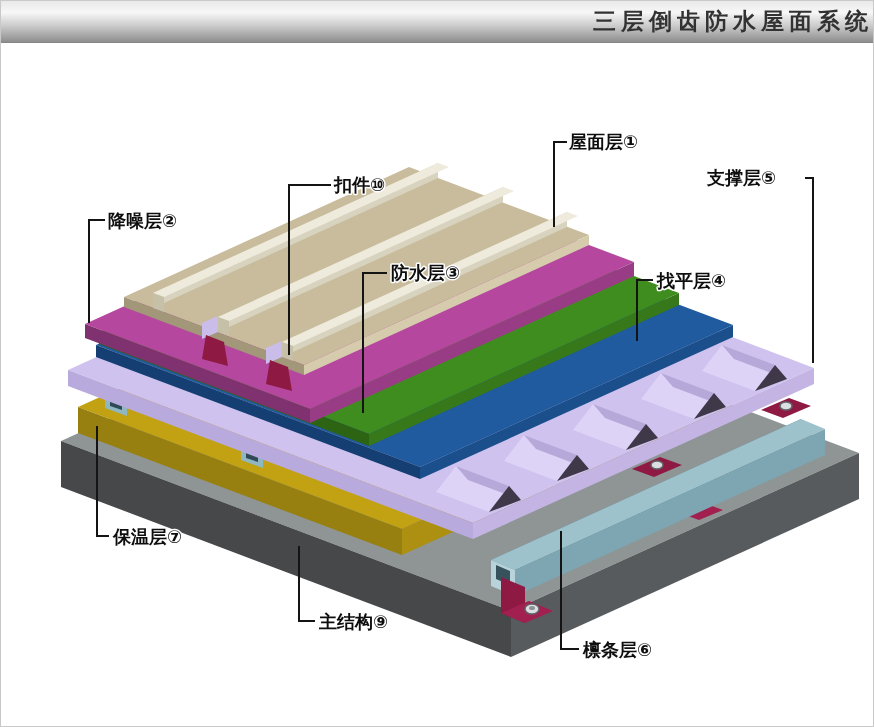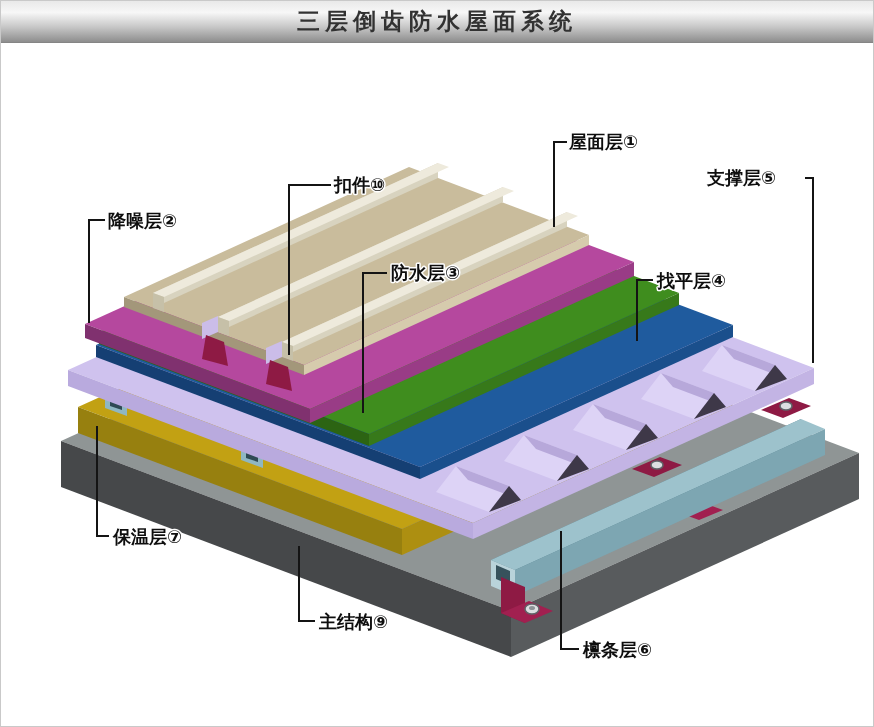--- a/index.html
+++ b/index.html
@@ -5,21 +5,21 @@
   html,body{margin:0;padding:0;background:#fff;}
   .frame{
     width:874px;height:727px;box-sizing:border-box;position:relative;
     border:1px solid #c9c9c9;background:#fff;overflow:hidden;
     font-family:"DejaVu Sans","Liberation Sans",sans-serif;
   }
   .titlebar{
     position:absolute;top:0;left:0;right:0;height:41px;
     background:linear-gradient(to bottom,#e9e9e9 0%,#f7f7f7 28%,#c9c9c9 62%,#9a9a9a 92%,#8d8d8d 100%);
     border-bottom:1px solid #858585;
-    display:flex;align-items:center;justify-content:center;
+    display:flex;align-items:center;justify-content:flex-end;
   }
   .titlebar h1{
     margin:0;font-size:23px;font-weight:bold;color:#323232;letter-spacing:5px;
   }
   svg.diagram{position:absolute;left:0;top:0;}
   text.lbl{
     font-family:"DejaVu Sans","Liberation Sans",sans-serif;
     font-size:18px;font-weight:bold;fill:#0e0e0e;
     paint-order:stroke;stroke:#ffffff;stroke-width:3px;stroke-linejoin:round;
   }

